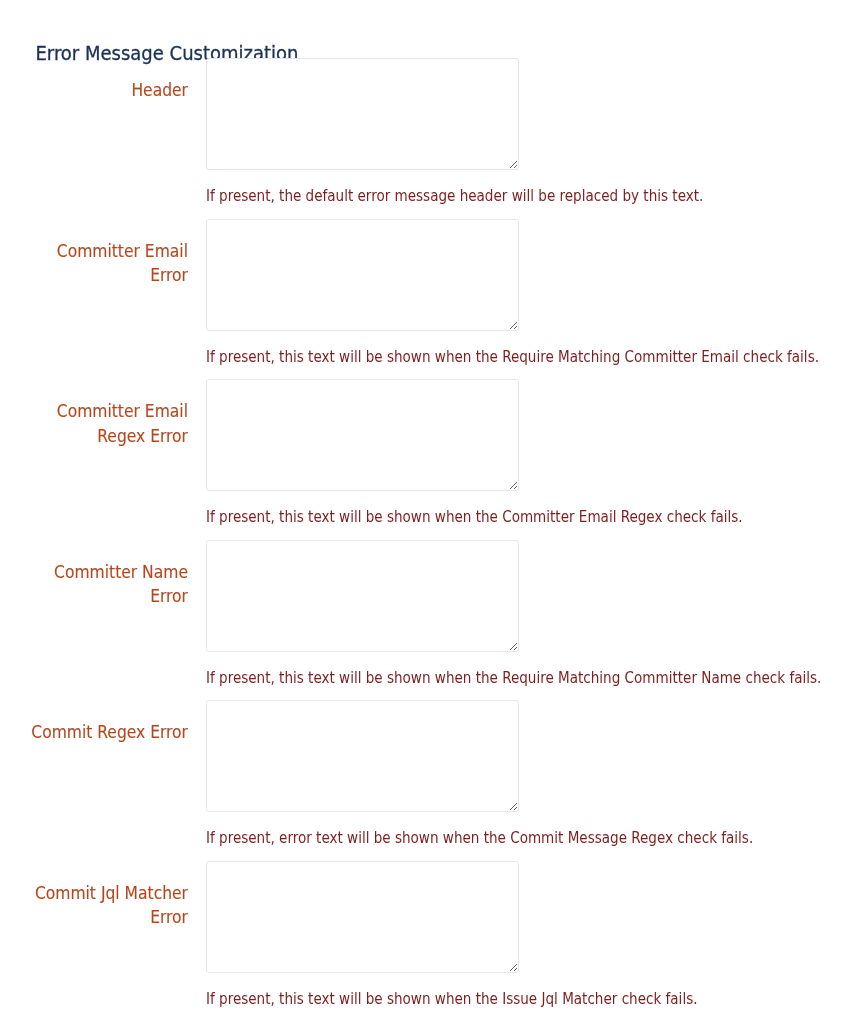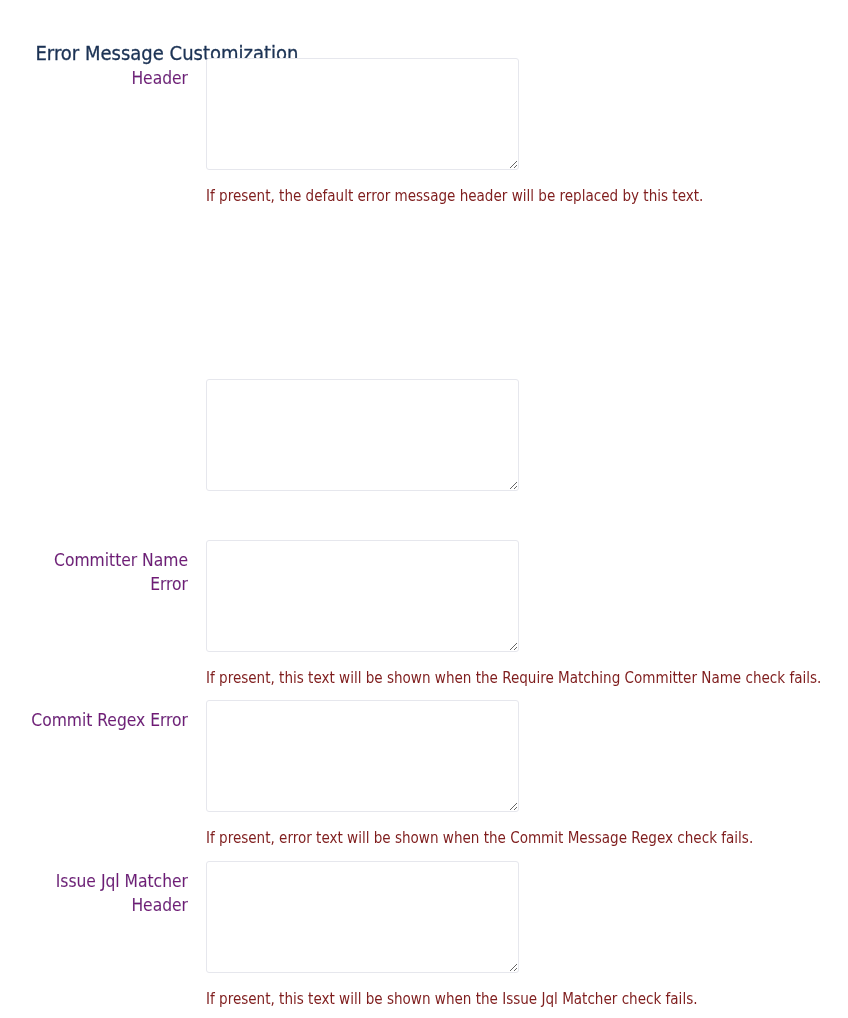--- a/index.html
+++ b/index.html
@@ -35,28 +35,28 @@
   .field-0 { top: 58px; }
   .field-1 { top: 218.5px; }
   .field-2 { top: 379px; }
   .field-3 { top: 539.5px; }
   .field-4 { top: 700px; }
   .field-5 { top: 860.5px; }
 
   .field-label {
     position: absolute;
     left: 22px;
-    top: 8px;
+    top: 20px;
     width: 166px;
     text-align: right;
     font-family: "DejaVu Sans", sans-serif;
     font-stretch: condensed;
     font-size: 17.3px;
     line-height: 24.5px;
-    color: #701a75;
+    color: #c2410c;
     -webkit-text-stroke: 0.12px #76829a;
   }
 
   .ta {
     position: absolute;
     left: 206px;
     top: 0;
     width: 313px;
     height: 112px;
     box-sizing: border-box;
@@ -90,36 +90,43 @@
 <div class="page">
 
   <h2 class="section-title">Error Message Customization</h2>
 
   <div class="field field-0">
     <label class="field-label">Header</label>
     <textarea class="ta" placeholder="" style=""></textarea>
     <div class="help">If present, the default error message header will be replaced by this text.</div>
   </div>
 
+  <div class="field field-1">
+    <label class="field-label">Committer Email Error</label>
+    <textarea class="ta" placeholder="" style=""></textarea>
+    <div class="help">If present, this text will be shown when the Require Matching Committer Email check fails.</div>
+  </div>
 
   <div class="field field-2">
+    <label class="field-label">Committer Email Regex Error</label>
     <textarea class="ta" placeholder="" style=""></textarea>
+    <div class="help">If present, this text will be shown when the Committer Email Regex check fails.</div>
   </div>
 
   <div class="field field-3">
     <label class="field-label">Committer Name Error</label>
     <textarea class="ta" placeholder="" style=""></textarea>
     <div class="help">If present, this text will be shown when the Require Matching Committer Name check fails.</div>
   </div>
 
   <div class="field field-4">
     <label class="field-label">Commit Regex Error</label>
     <textarea class="ta" placeholder="" style=""></textarea>
     <div class="help">If present, error text will be shown when the Commit Message Regex check fails.</div>
   </div>
 
   <div class="field field-5">
-    <label class="field-label">Issue Jql Matcher Header</label>
+    <label class="field-label">Commit Jql Matcher Error</label>
     <textarea class="ta" placeholder="" style=""></textarea>
     <div class="help">If present, this text will be shown when the Issue Jql Matcher check fails.</div>
   </div>
 
 </div>
 
 </body></html>

